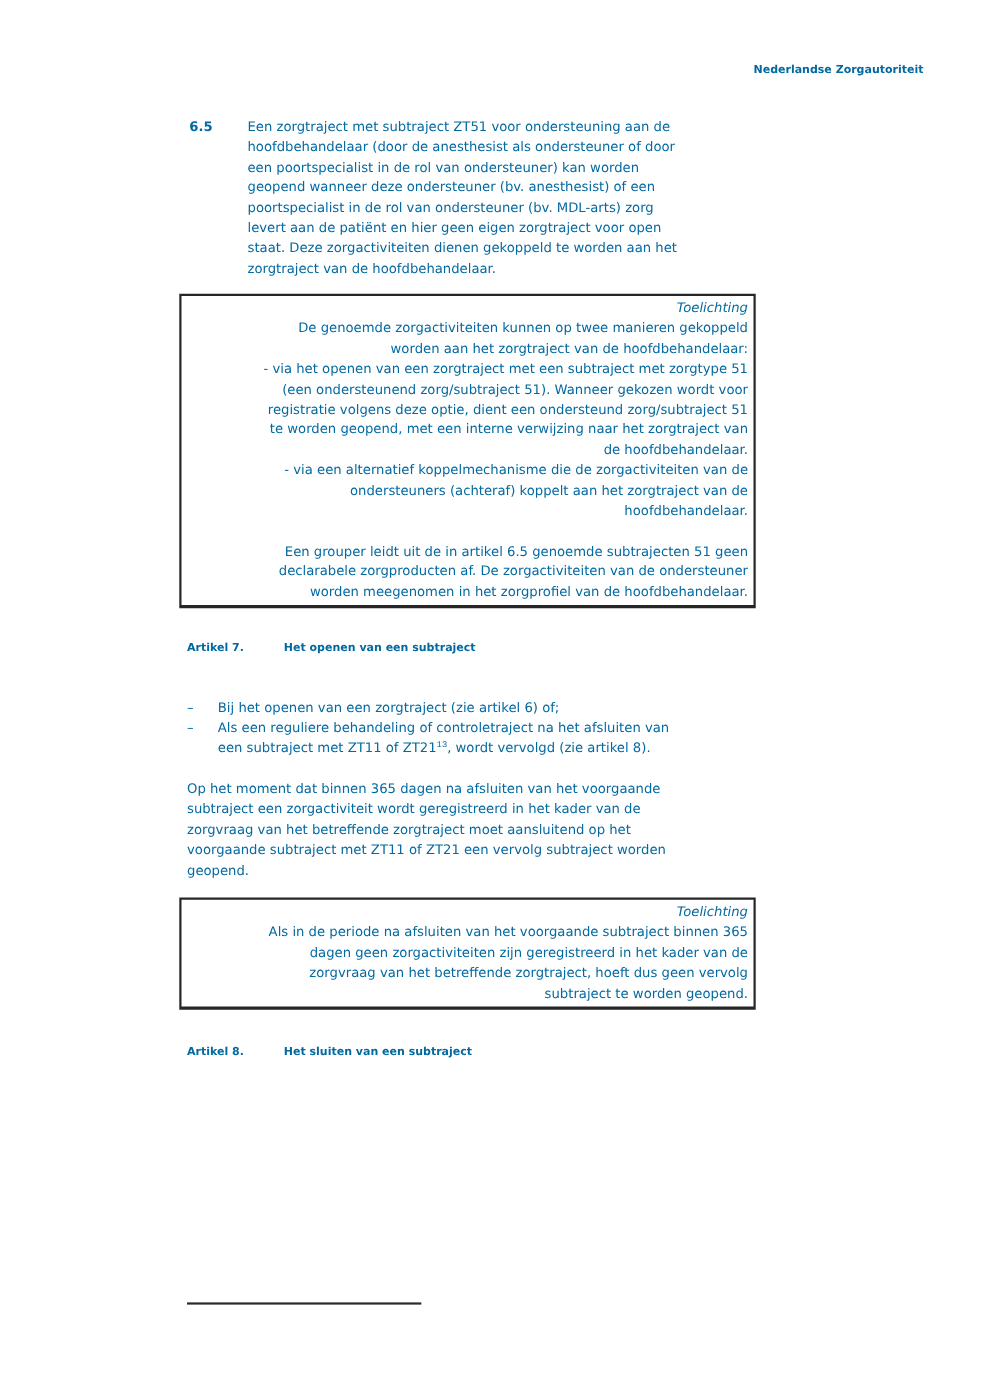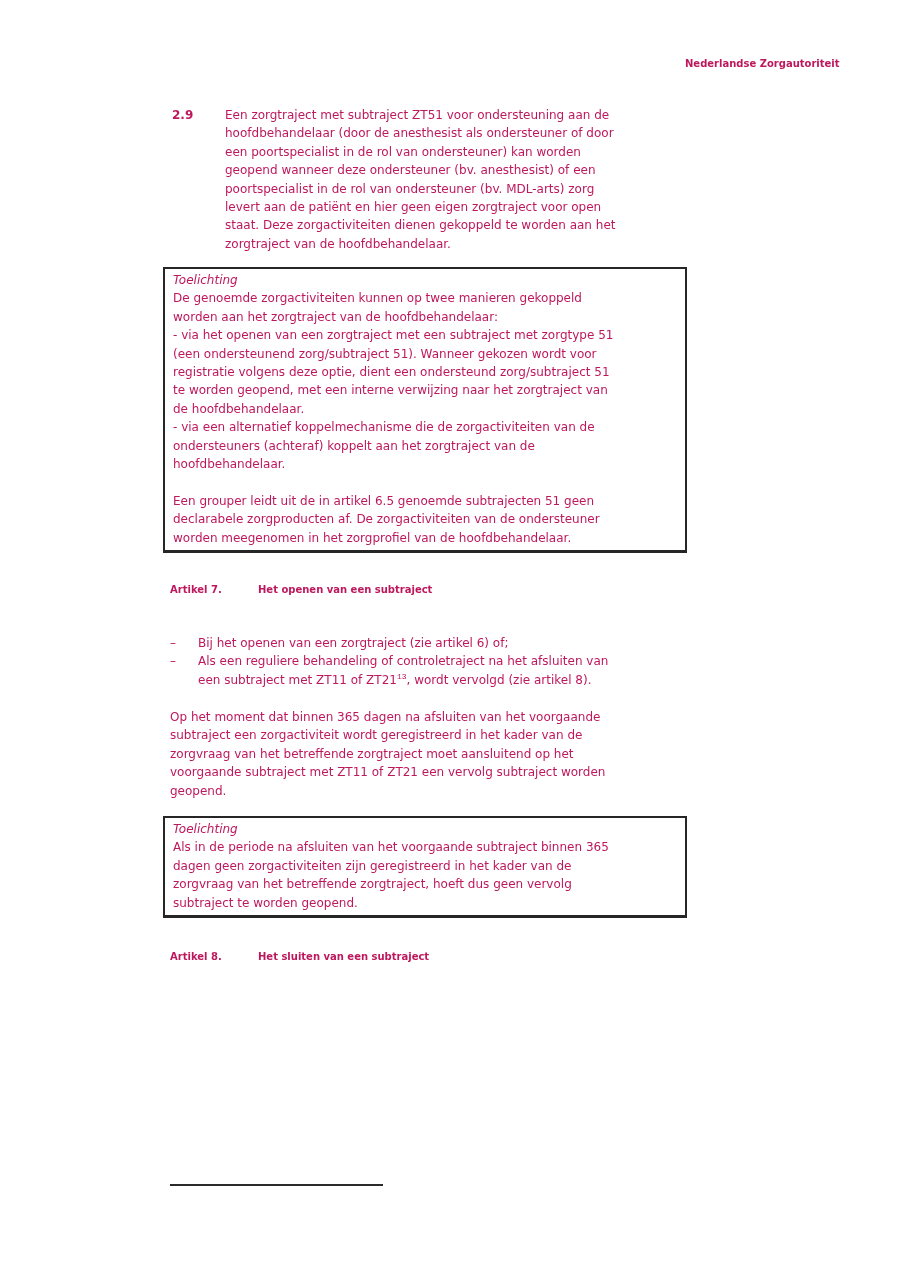--- a/index.html
+++ b/index.html
@@ -4,21 +4,21 @@
 <style>
   html, body { margin: 0; padding: 0; background: #ffffff; }
   .page {
     position: relative;
     width: 900px;
     height: 1273px;
     background: #ffffff;
     font-family: "DejaVu Sans", "Liberation Sans", sans-serif;
     font-size: 12px;
     line-height: 18.4px;
-    color: #be185d;
+    color: #0369a1;
     overflow: hidden;
   }
   .preline { white-space: pre-line; }
 
   .org-title {
     position: absolute;
     left: 685px; top: 57px;
     font-size: 10px;
     font-weight: bold;
     line-height: 14px;
@@ -33,20 +33,21 @@
   .clause-text { margin-left: 55px; }
 
   .note-box {
     position: absolute;
     left: 163px;
     width: 524px;
     box-sizing: border-box;
     border: 2px solid #262626;
     border-bottom-width: 3px;
     padding: 2px 5px 3px 8px;
+    text-align: right;
   }
   .note-title { font-style: italic; }
 
   .artikel-heading { position: absolute; left: 170px; font-size: 10px; font-weight: bold; }
   .artikel-num { display: inline-block; width: 88px; }
 
   .para { position: absolute; left: 170px; width: 512px; }
 
   .bullet-list { position: absolute; left: 170px; top: 634px; width: 512px; }
   .bullet { position: relative; }
@@ -72,21 +73,21 @@
 </style>
 </head>
 <body>
 
 <div class="page">
 
   <div class="org-title">Nederlandse Zorgautoriteit</div>
 
 
   <div class="clause" style="top:106px">
-    <span class="clause-num">2.9</span>
+    <span class="clause-num">6.5</span>
     <div class="clause-text preline">Een zorgtraject met subtraject ZT51 voor ondersteuning aan de
 hoofdbehandelaar (door de anesthesist als ondersteuner of door
 een poortspecialist in de rol van ondersteuner) kan worden
 geopend wanneer deze ondersteuner (bv. anesthesist) of een
 poortspecialist in de rol van ondersteuner (bv. MDL-arts) zorg
 levert aan de patiënt en hier geen eigen zorgtraject voor open
 staat. Deze zorgactiviteiten dienen gekoppeld te worden aan het
 zorgtraject van de hoofdbehandelaar.</div>
   </div>
 

